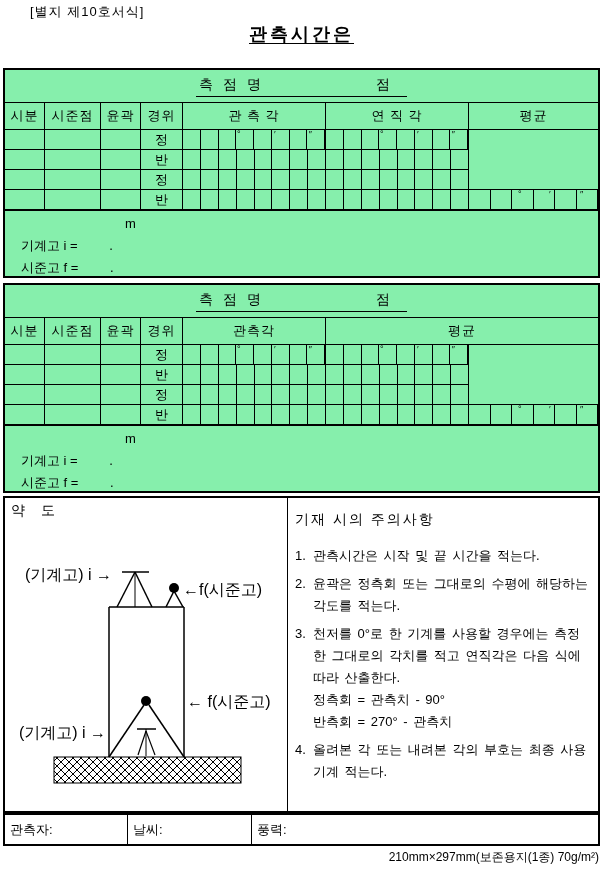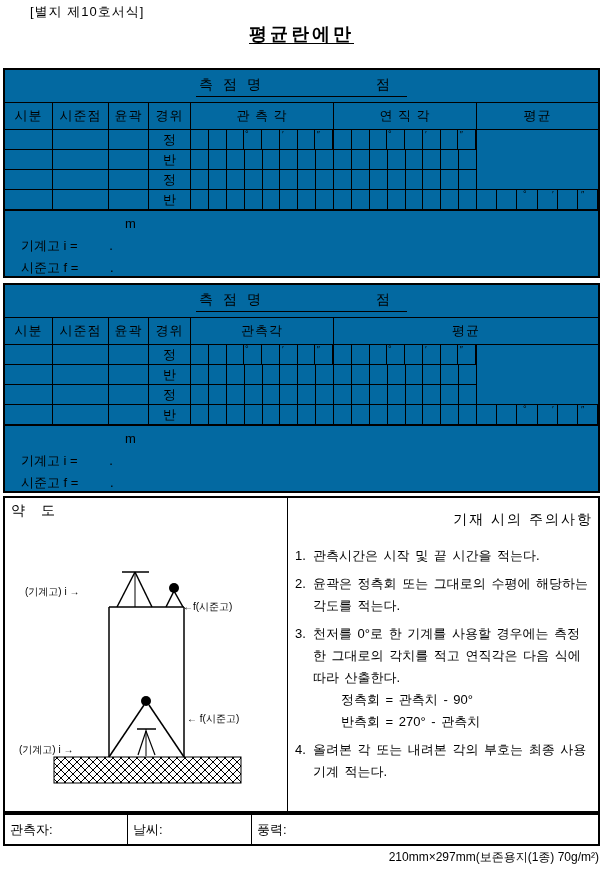--- a/index.html
+++ b/index.html
@@ -5,30 +5,30 @@
   * { margin:0; padding:0; box-sizing:border-box; }
   body { background:#fff; font-family:"Liberation Sans", sans-serif; color:#000; }
   .page { position:relative; width:603px; height:872px; background:#fff; overflow:hidden; }
 
   .form-label { position:absolute; top:3px; left:4px; font-size:13px; letter-spacing:1px;margin-left:26px; }
   .doc-title { position:absolute; top:22px; left:0; width:100%; text-align:center;
                font-size:18px; font-weight:bold; letter-spacing:3px; }
   .doc-title span { text-decoration:underline; text-underline-offset:3px; }
 
   
-  .tblock { position:absolute; left:3px; width:597px; height:210px; border:2px solid #000; background:#0369a1; }
+  .tblock { position:absolute; left:3px; width:597px; height:210px; border:2px solid #000; background:#86efac; }
   .station-row { height:33px; border-bottom:1px solid #000; display:flex; align-items:center; justify-content:center; }
   .station-u { display:flex; align-items:flex-end; border-bottom:1px solid #000; padding:0 3px 2px 3px; font-size:14px; }
   .station-name { letter-spacing:3px; }
   .station-gap { display:inline-block; width:112px; }
   .station-gap2 { display:inline-block; width:14px; }
 
   .hrow { display:flex; height:27px; border-bottom:1px solid #000; font-size:13px; }
   .hc { display:flex; align-items:center; justify-content:center; letter-spacing:1px; }
-  .c1{width:48px} .c2{width:56px} .c3{width:40px} .c4{width:42px} .c5{width:143px} .c6{width:143px} .c7{flex:1}
+  .c1{width:40px} .c2{width:56px} .c3{width:40px} .c4{width:42px} .c5{width:143px} .c6{width:143px} .c7{flex:1}
   .hc:not(.c7), .col:not(.c7) { border-right:1px solid #000; }
 
   .gbody { display:flex; height:79px; }
   .col .cell { height:20px; border-bottom:1px solid #000; display:flex; align-items:center; justify-content:center; font-size:13px; }
   .col .cell:last-child { height:19px; border-bottom:none; }
   .subrow { position:relative; height:20px; border-bottom:1px solid #000; display:flex; }
   .subrow.last { height:19px; border-bottom:none; }
   .sc { flex:1; border-right:1px solid #000; }
   .sc:last-child { border-right:none; }
   .mark-ov { position:absolute; top:0; left:0; width:100%; height:100%; pointer-events:none; }
@@ -38,43 +38,43 @@
   .memo { position:relative; height:65px; border-top:2px solid #000; font-size:13px; }
   .memo-m { position:absolute; top:5px; left:120px; }
   .memo-line1 { position:absolute; top:26px; left:16px; }
   .memo-line2 { position:absolute; top:48px; left:16px; }
   .memo-val { display:inline-block; margin-left:28px; }
 
   
   .block3 { position:absolute; left:3px; top:496px; width:597px; height:317px; border:2px solid #000; display:flex; }
   .sketch-pane { position:relative; width:283px; border-right:1px solid #000; }
   .sketch-label { position:absolute; top:4px; left:6px; font-size:14px; letter-spacing:6px; }
-  .sk-text { position:absolute; font-size:10px; white-space:nowrap;margin-top:20px; }
+  .sk-text { position:absolute; font-size:16px; white-space:nowrap; }
   .notes-pane { flex:1; padding:13px 5px 0 7px; font-size:13px; }
-  .notes-title { text-align:right; font-size:14px; letter-spacing:2px; margin-bottom:16px; }
+  .notes-title { text-align:left; font-size:14px; letter-spacing:2px; margin-bottom:16px; }
   .note-item { display:flex; margin-bottom:6px; line-height:22px; }
   .note-num { width:18px; flex:none; }
   .note-body { flex:1; word-spacing:2px; }
-  .formula { line-height:22px;margin-left:28px; }
+  .formula { line-height:22px; }
 
   
   .block4 { position:absolute; left:3px; top:813px; width:597px; height:33px; border:2px solid #000; display:flex; font-size:13px; }
   .bcell { display:flex; align-items:center; padding-left:5px; }
   .bcell:not(:last-child) { border-right:1px solid #000; }
   .b1{width:117px; justify-content:flex-end; padding-right:1px; white-space:pre;} .b2{width:123px} .b3{width:119px} .b4{width:124px} .b5{flex:1}
 
   .page-footer { position:absolute; top:849px; right:4px; font-size:12px; }
 </style>
 </head>
 <body>
 
 <div class="page">
 
   <div class="form-label">[별지 제10호서식]</div>
-  <div class="doc-title"><span>평균란에만</span></div>
+  <div class="doc-title"><span>관측시간은</span></div>
 
   <div class="tblock" style="top:68px">
     <div class="station-row">
       <span class="station-u">
         <span class="station-name">측 점 명</span>
         <span class="station-gap"></span>
         <span>점</span>
         <span class="station-gap2"></span>
       </span>
     </div>

